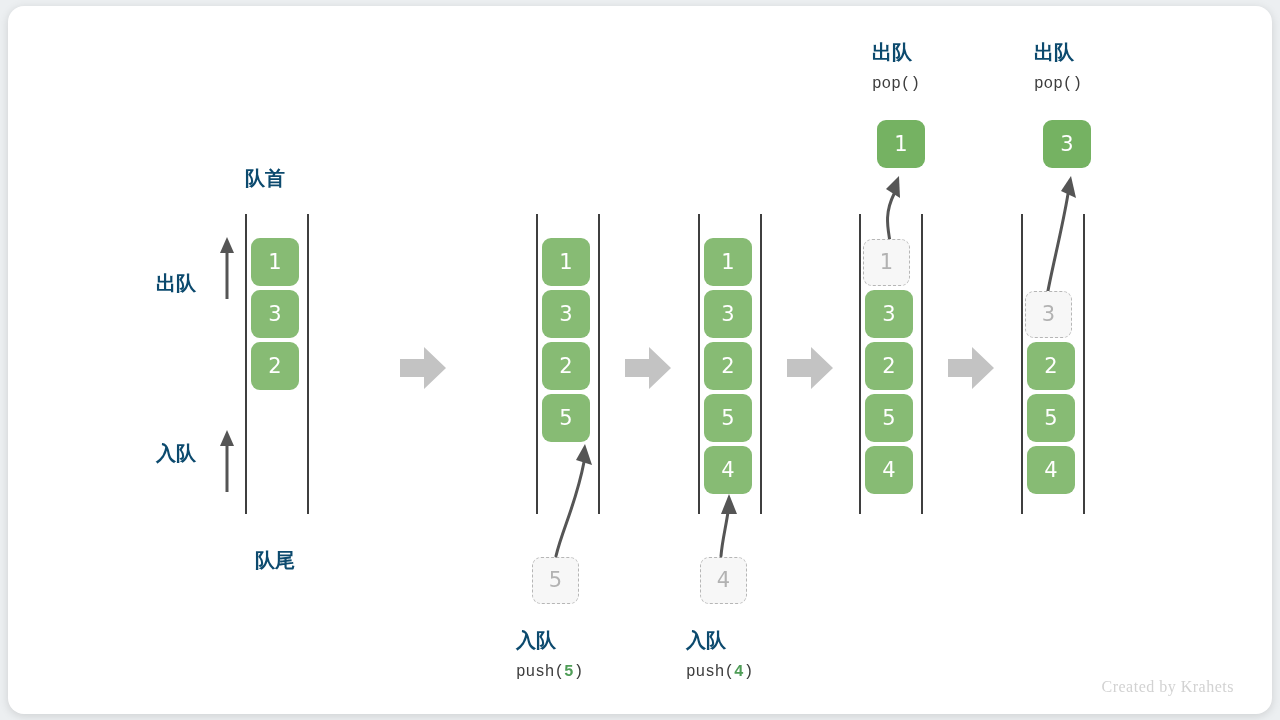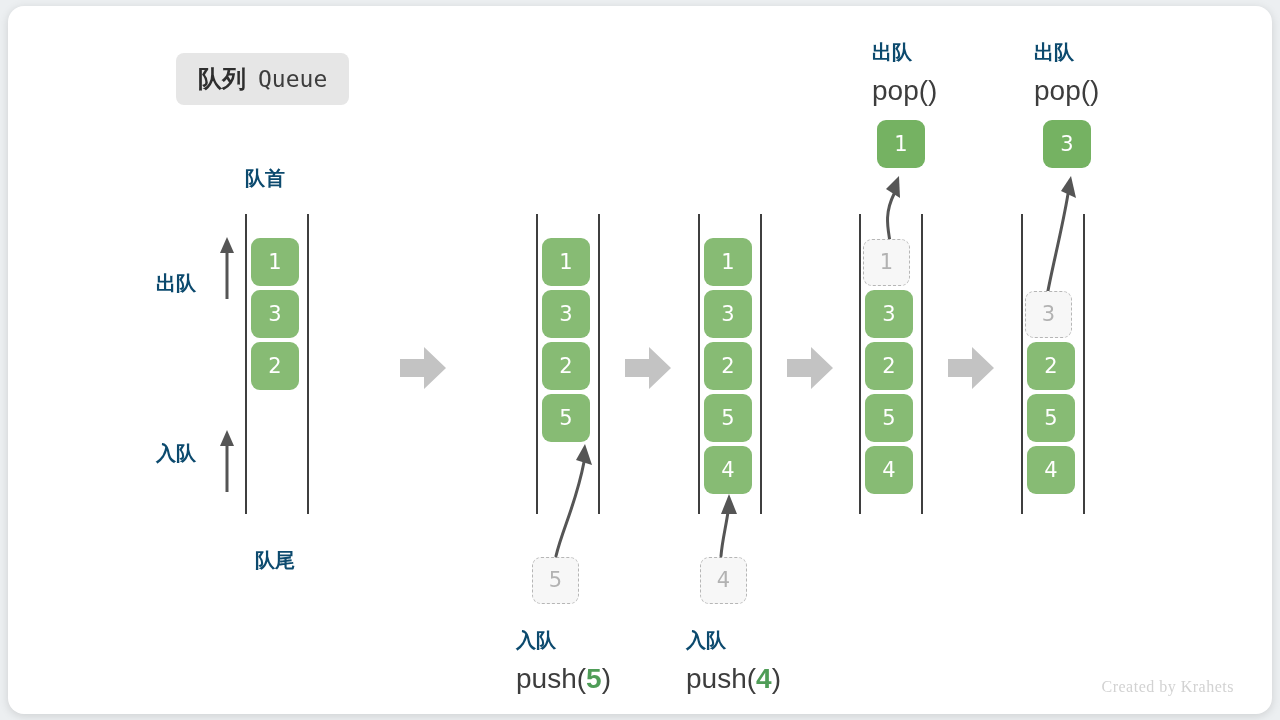--- a/index.html
+++ b/index.html
@@ -27,22 +27,22 @@
   #title-badge .en{font-size:23px;color:#3d3d3d;
     font-family:"DejaVu Sans Mono","Liberation Mono",monospace;}
 
   
   .cap{
     font-family:"DejaVu Sans",sans-serif;
     font-weight:bold;font-size:20px;color:#0c4a6e;
     white-space:nowrap;
   }
   .mono{
-    font-family:Liberation Sans, sans-serif;
-    font-size:28px;color:#3d3d3d;white-space:nowrap;
+    font-family:Liberation Mono, monospace;
+    font-size:16px;color:#3d3d3d;white-space:nowrap;
   }
   .mono .arg{color:#4f9d57;font-weight:bold;}
 
   
   .rail{width:1.6px;background:#3f3f3f;top:208px;height:300px;}
 
   
   .cell{
     width:48px;height:48px;border-radius:9px;
     display:flex;align-items:center;justify-content:center;
@@ -65,24 +65,20 @@
     font-family:Liberation Serif, serif;
     font-size:16px;color:#d2d2d2;letter-spacing:.5px;
   }
   svg{overflow:visible;display:block;}
 </style>
 </head>
 <body>
 
 <div id="card">
 
-  <div class="abs" id="title-badge">
-    <span class="cn">队列</span>
-    <span class="en">Queue</span>
-  </div>
 
   <div class="abs cap" style="left:237px;top:159px;">队首</div>
   <div class="abs cap" style="left:247px;top:541px;">队尾</div>
 
   <div class="abs rail" style="left:237px;"></div>
   <div class="abs rail" style="left:299px;"></div>
 
   <div class="abs cap" style="left:148px;top:264px;">出队</div>
   <svg class="abs" style="left:207px;top:231px;" width="24" height="62">
     <line x1="12" y1="62" x2="12" y2="14" stroke="#555" stroke-width="3"></line>

